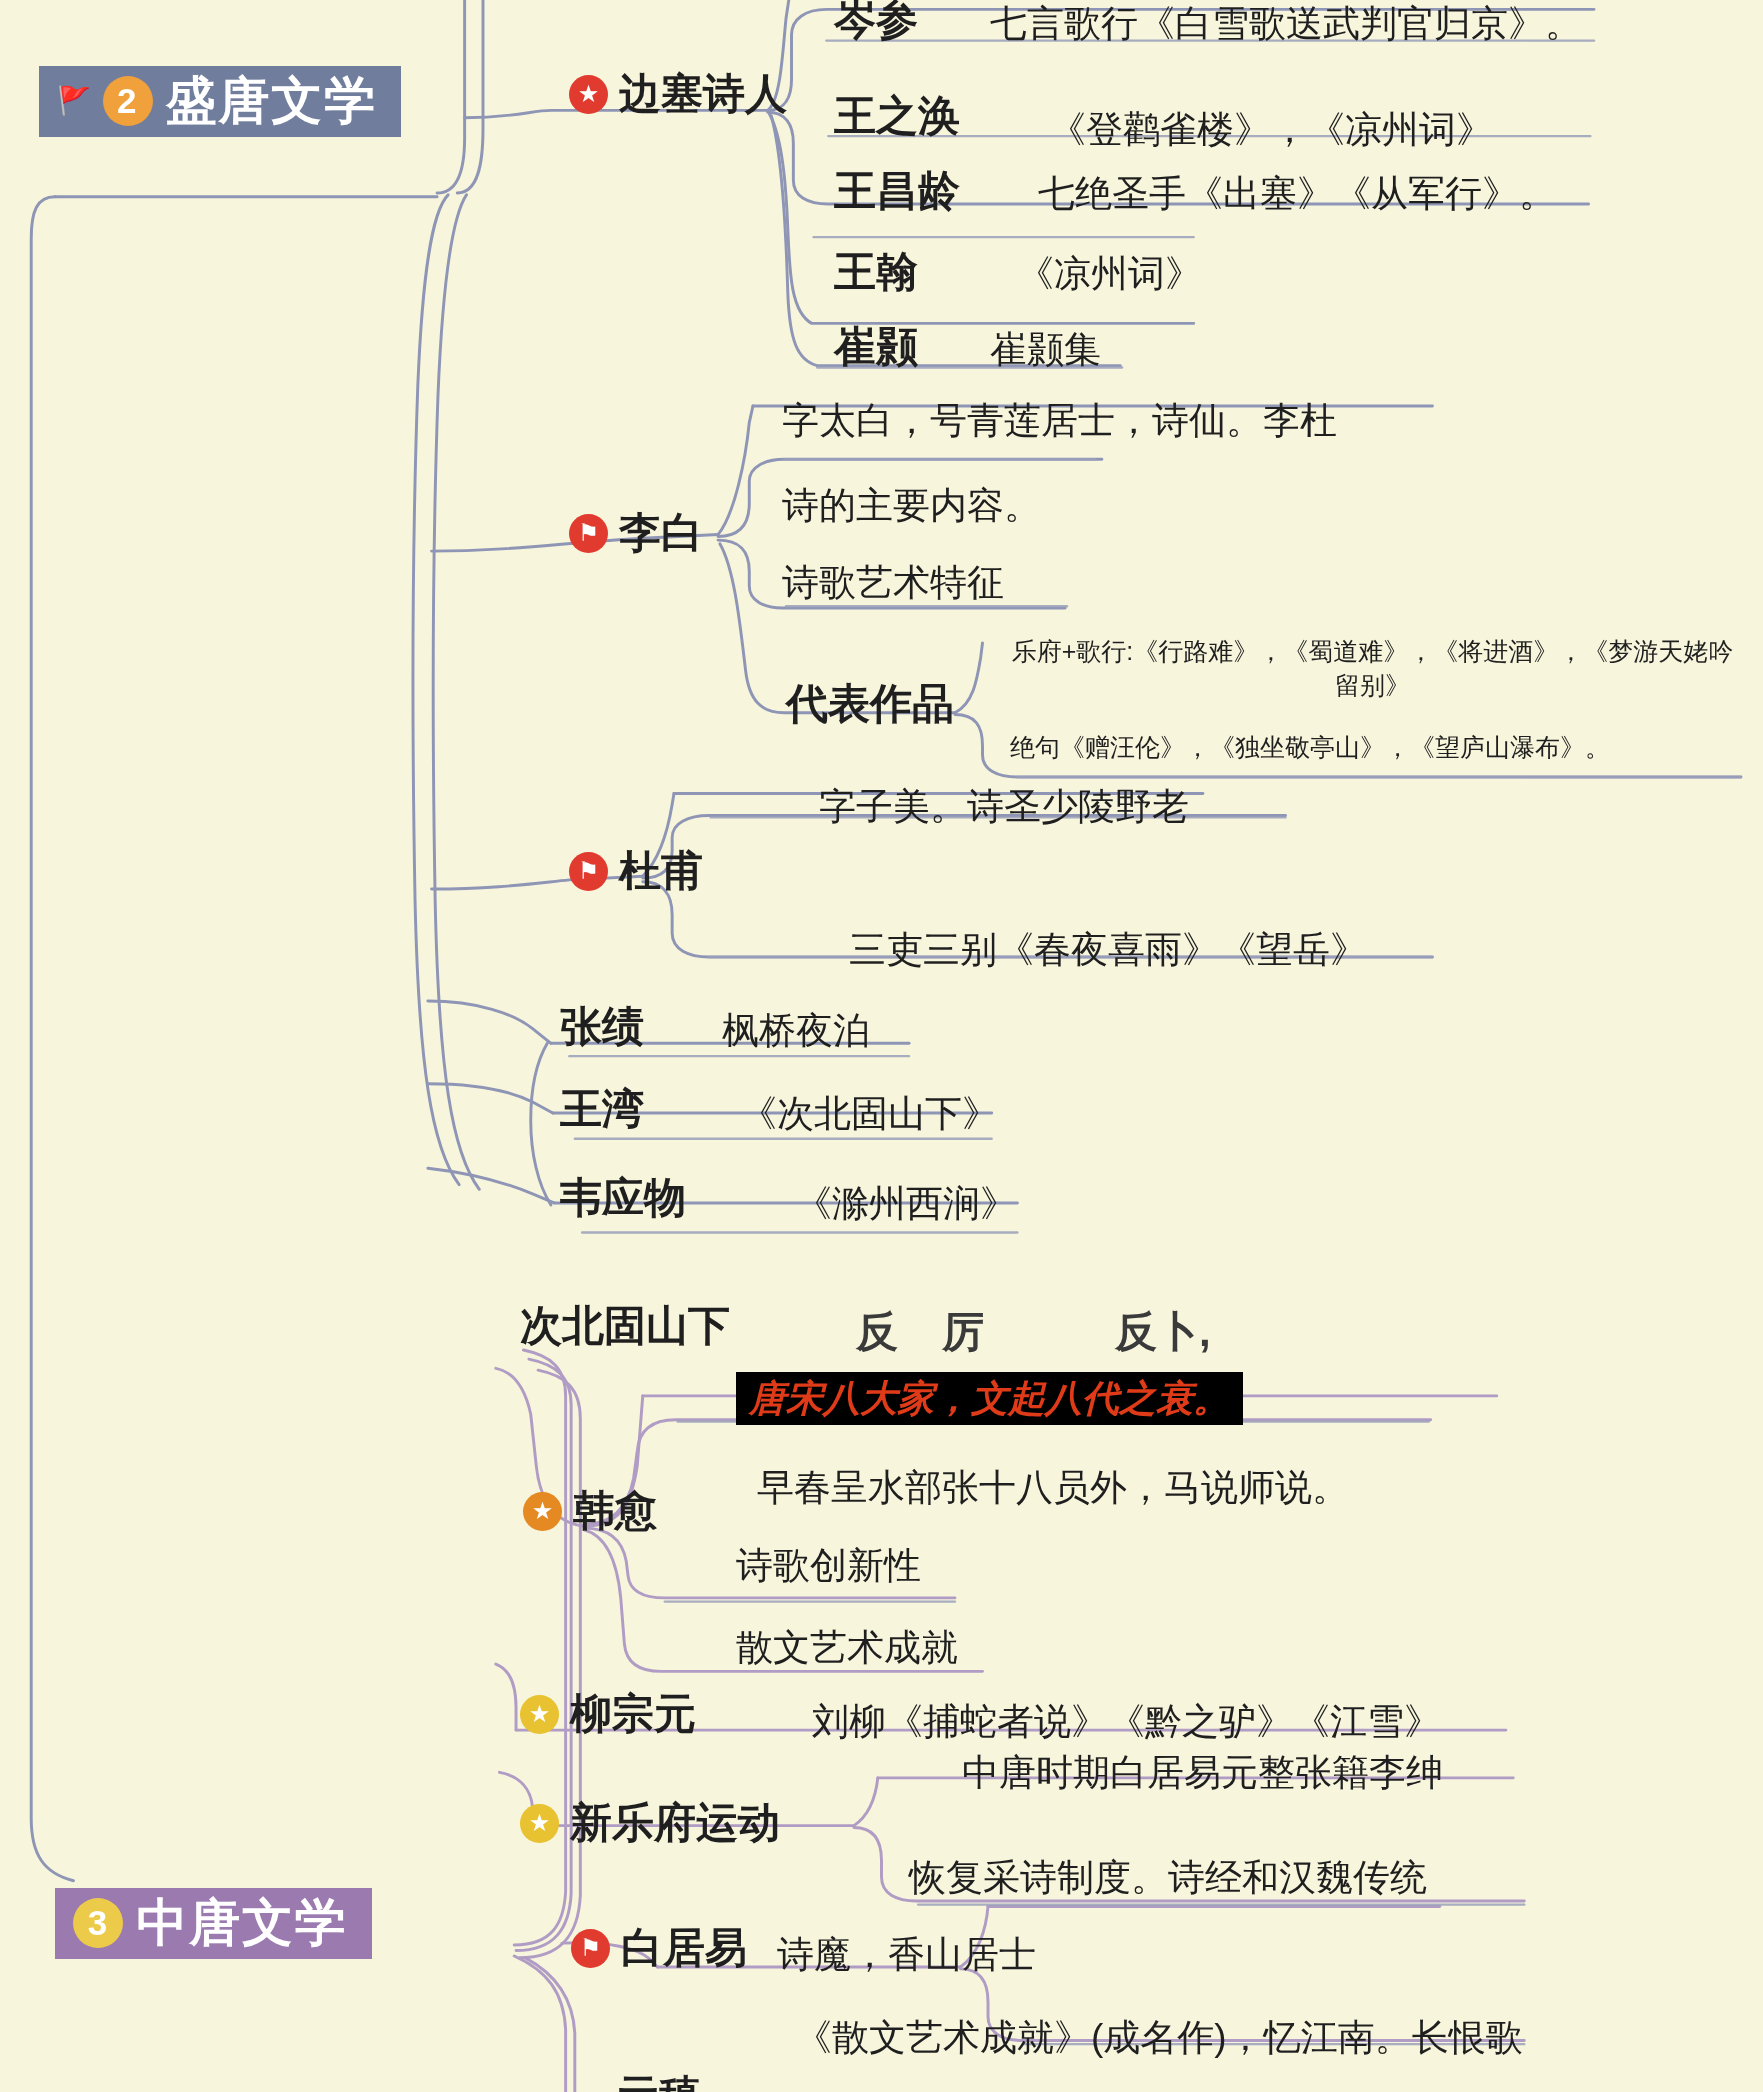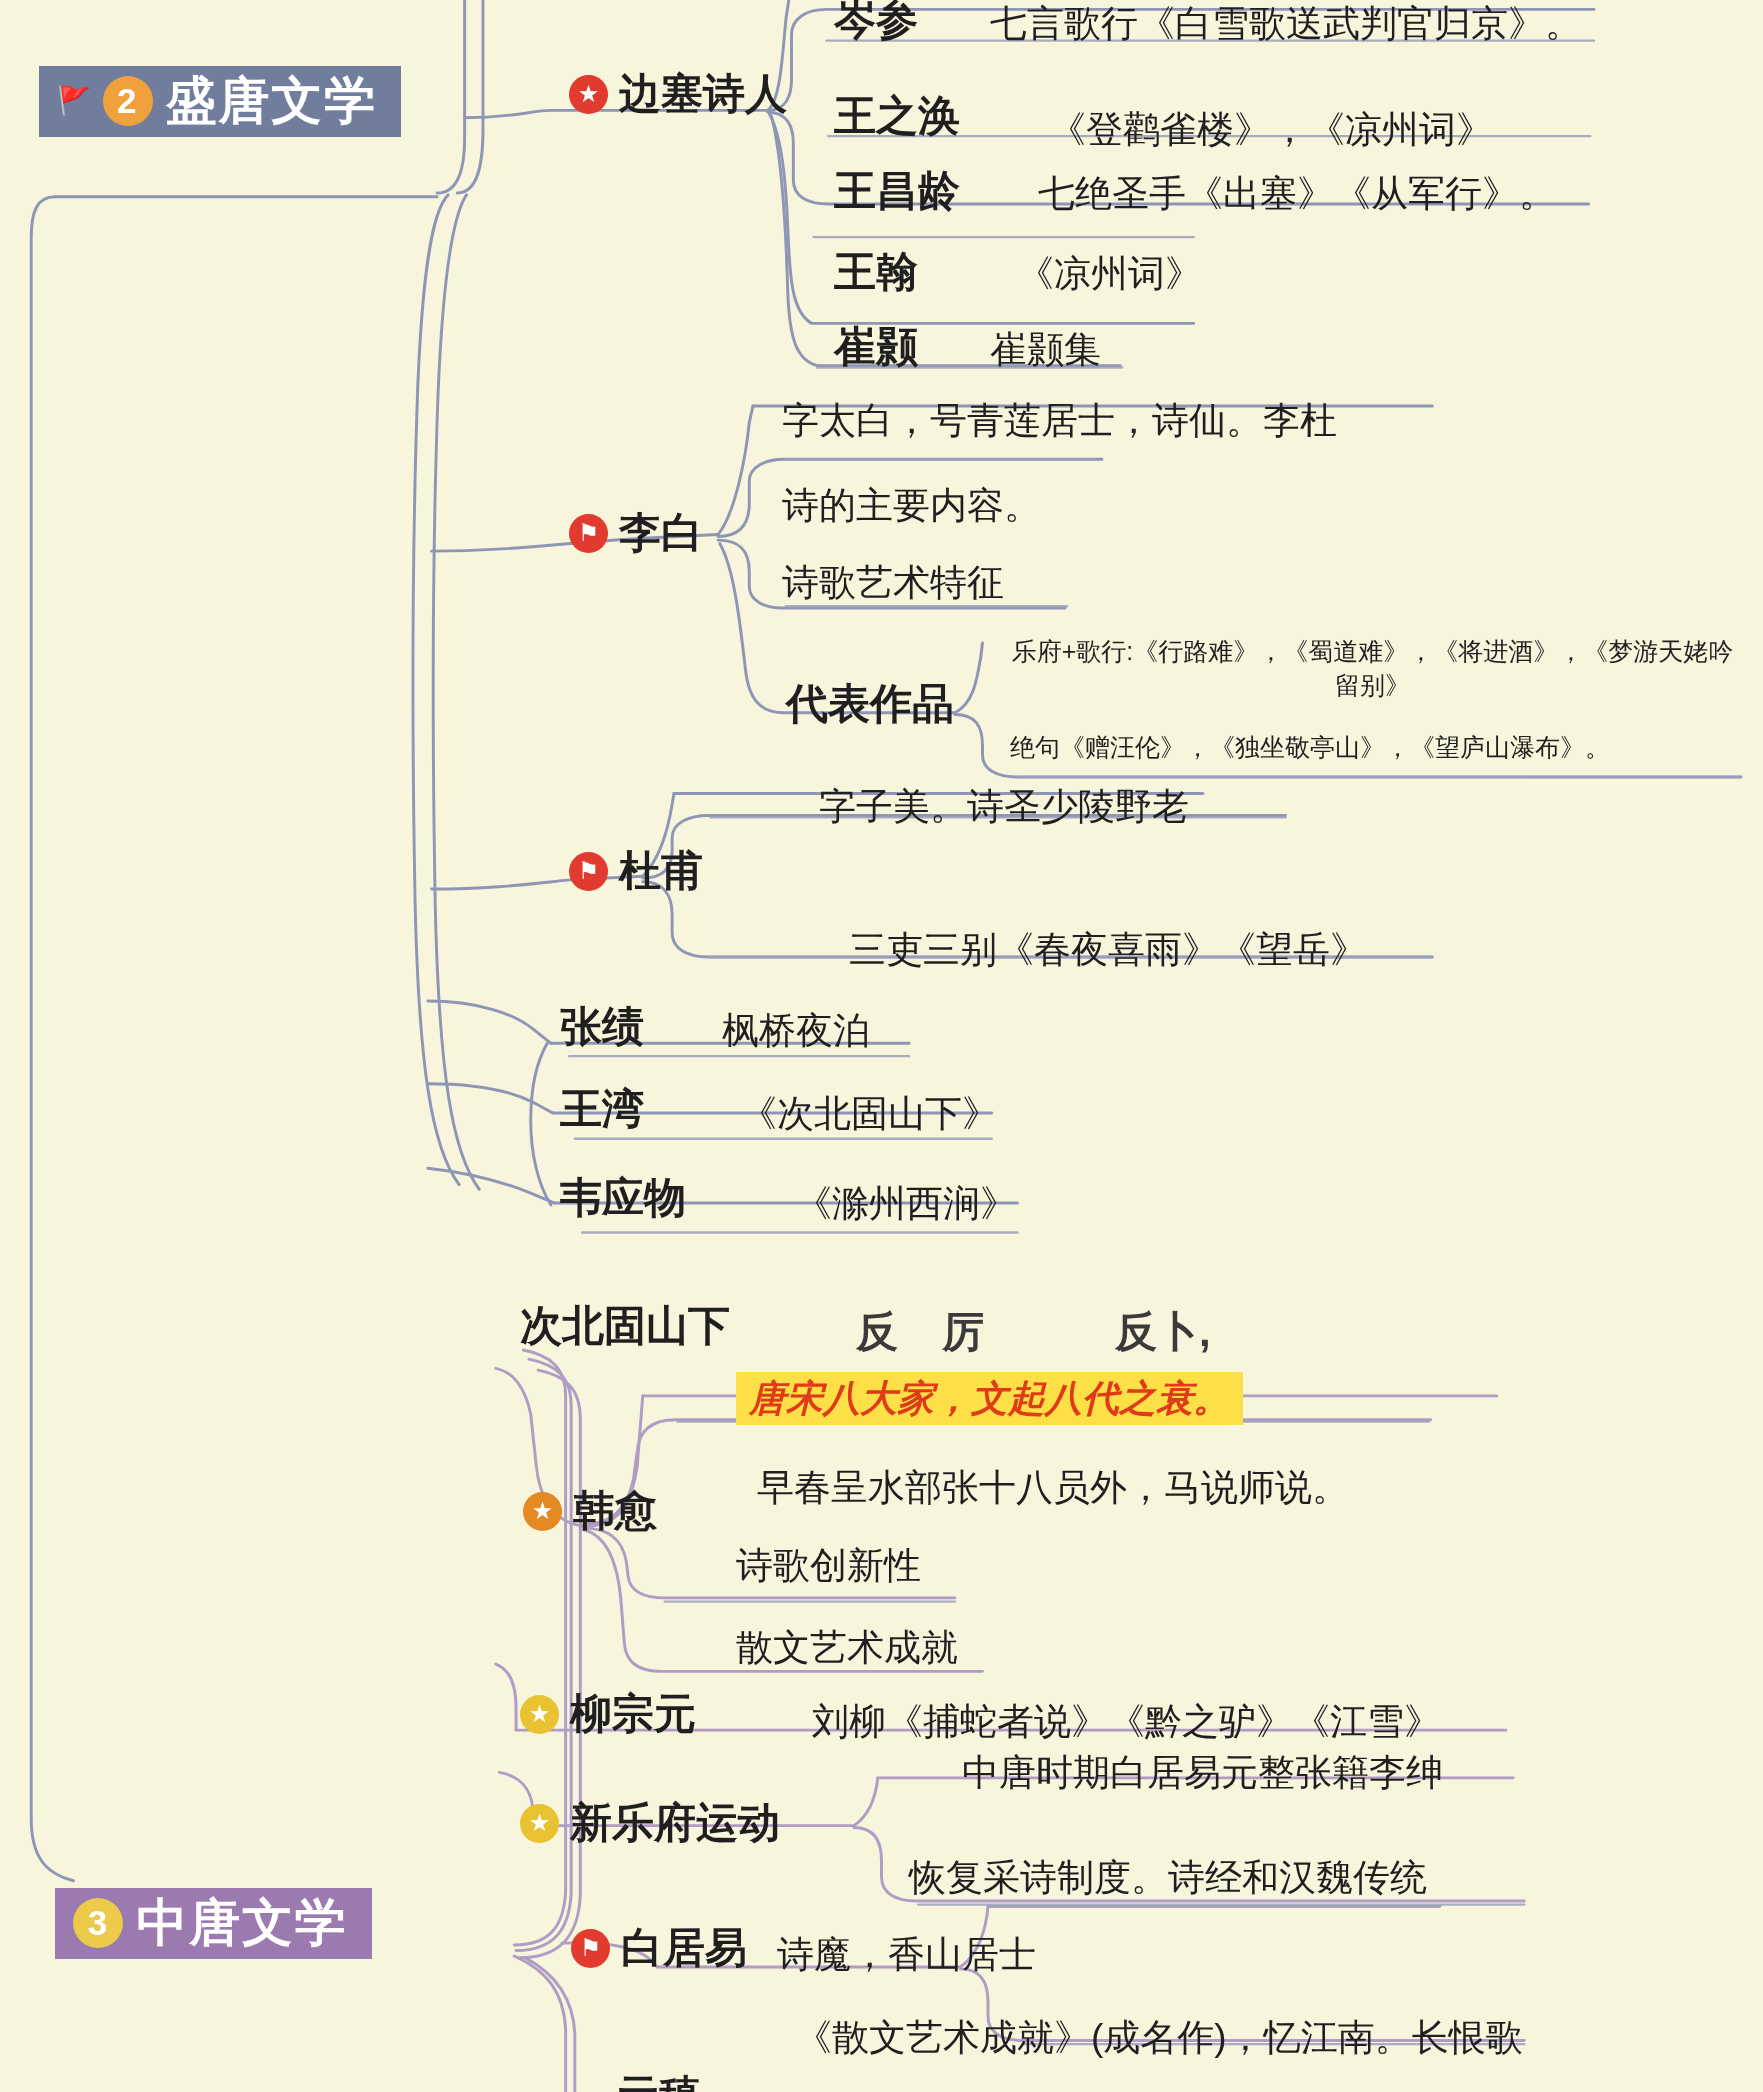--- a/index.html
+++ b/index.html
@@ -100,21 +100,21 @@
   }
   .n-lg  { font-size: 42px; font-weight: 600; }
   .n-md  { font-size: 37px; font-weight: 500; }
   .n-sm  { font-size: 25px; font-weight: 500; }
   .n-wrap { white-space: normal; text-align: center; line-height: 1.35; }
 
   .hl-red {
     color: #e03b18;
     font-weight: 700;
     font-style: italic;
-    background: #fde047;
+    background: #000000;
     padding: 5.5px 13px 7.3px 13px;
   }
   .faint { color: #3a3a3a; }
 </style>
 </head>
 <body>
 
 <div id="map">
 
   <svg class="lines" viewBox="0 0 1920 2279">

